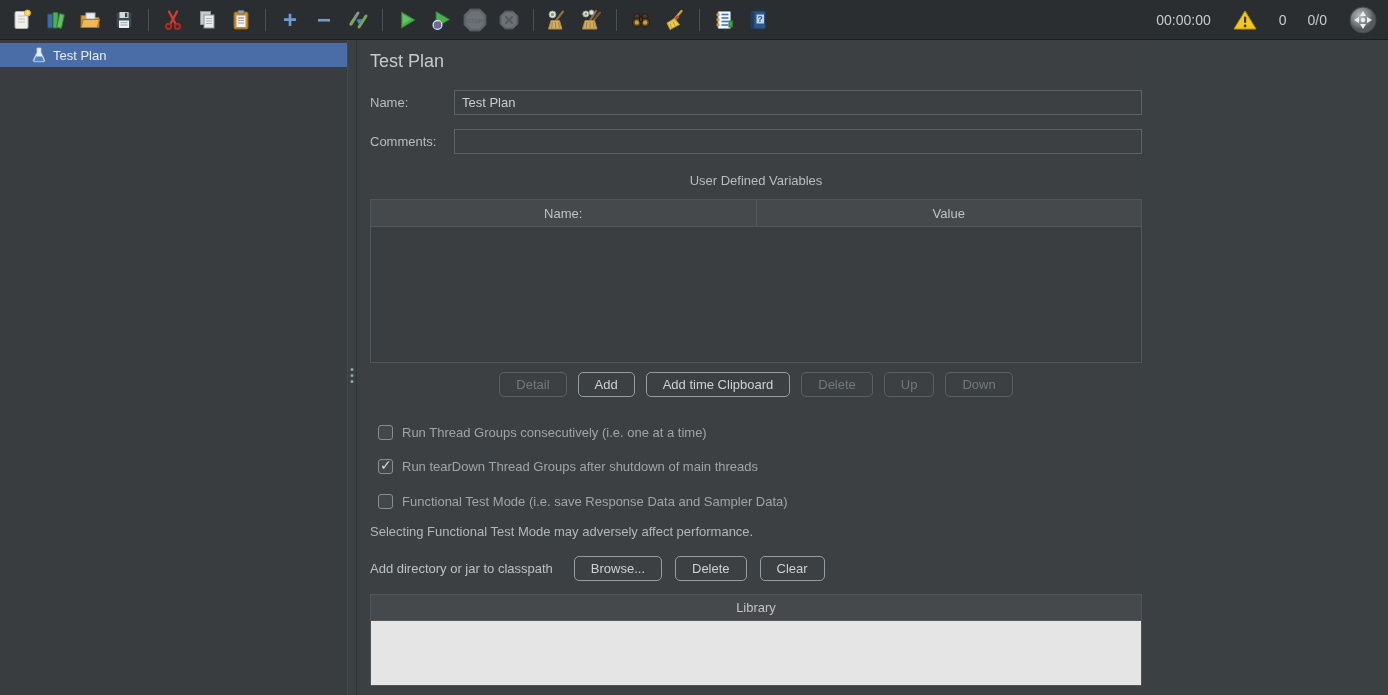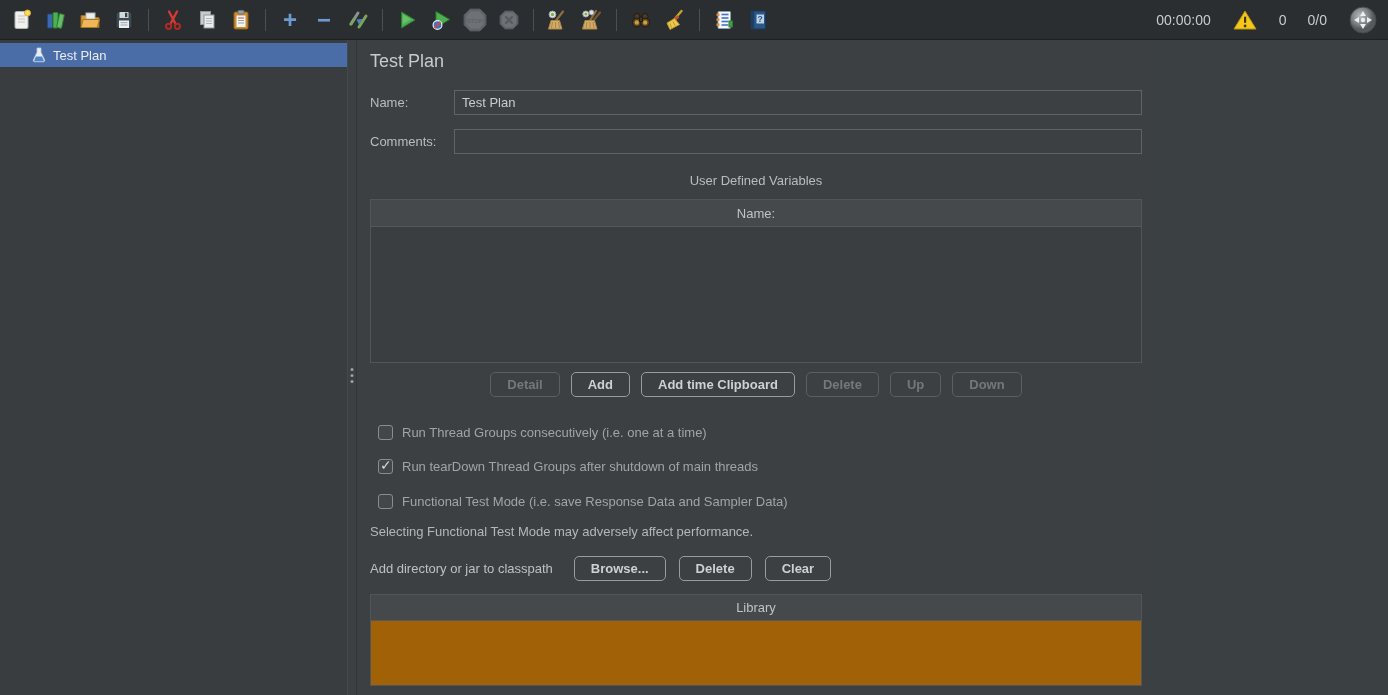--- a/index.html
+++ b/index.html
@@ -54,40 +54,40 @@
   .vtable .thead { display:flex; height:27px; background:#45494c; border-bottom:1px solid #54585b; }
   .vtable .th { flex:1; display:flex; align-items:center; justify-content:center;
     font-size:13px; color:#bfc3c5; }
   .vtable .th + .th { border-left:1px solid #54585b; }
   .vtable .tbody { height:135px; }
 
   .btnrow { position:absolute; left:13px; right:7px; top:331px; height:26px;
     display:flex; align-items:center; justify-content:center; gap:11px; }
   .jbtn { height:25px; padding:0 16px; border:1px solid #969ca0; border-radius:5px;
     background:transparent; color:#ced1d3; font-size:13px; cursor:pointer;
-    display:flex; align-items:center; font-family:"Liberation Sans", sans-serif;font-weight:bold; }
+    display:flex; align-items:center; font-family:"Liberation Sans", sans-serif; }
   .jbtn.disabled { border-color:#5a5f62; color:#73787b; cursor:default; }
 
   .cbrow { position:absolute; left:21px; height:17px; display:flex; align-items:center; gap:9px;
     cursor:pointer; }
   #cb-0 { top:384px; } #cb-1 { top:418px;justify-content:flex-end; } #cb-2 { top:453px; }
   .cbox { width:15px; height:15px; border:1px solid #878d91; border-radius:3px;
     background:#43474a; position:relative; flex:0 0 auto; }
   .cbox.checked::after { content:"\2713"; position:absolute; left:1px; top:-3px;
     font-size:14px; color:#d8dbdc; }
   .cblabel { font-size:13px; color:#a3a3a3; }
 
   .note { position:absolute; left:13px; top:484px; font-size:13px; color:#b3b7b9; }
 
   .cprow { position:absolute; left:13px; top:515px; height:27px;
     display:flex; align-items:center; gap:13px; }
   .cprow .cplabel { font-size:13px; color:#bcc0c2; margin-right:8px; }
 
   .libtable { position:absolute; left:13px; right:7px; top:554px; height:92px;
-    border:1px solid #50555a; background:#a16207; }
+    border:1px solid #50555a; background:#e5e5e5; }
   .libtable .thead { height:26px; background:#45494c; border-bottom:1px solid #54585b;
     display:flex; align-items:center; justify-content:center; font-size:13px; color:#bfc3c5; }
 </style>
 </head>
 <body>
 
 <div class="toolbar">
 
   <div class="tbtn">
     <span>
@@ -387,20 +387,21 @@
     <div class="frow" id="row-comments">
       <span class="flabel">Comments:</span>
       <input type="text" value="" style="">
     </div>
 
     <div class="udv-title">User Defined Variables</div>
 
     <div class="vtable">
       <div class="thead">
         <div class="th">Name:</div>
+        <div class="th">Value</div>
       </div>
       <div class="tbody"></div>
     </div>
 
     <div class="btnrow">
       <button class="jbtn disabled">Detail</button>
       <button class="jbtn">Add</button>
       <button class="jbtn">Add time Clipboard</button>
       <button class="jbtn disabled">Delete</button>
       <button class="jbtn disabled">Up</button>

